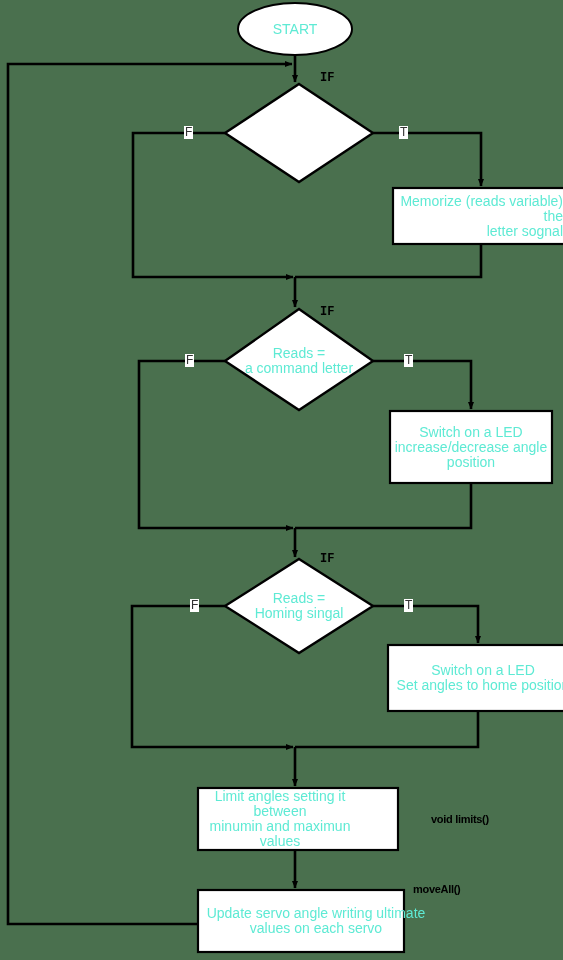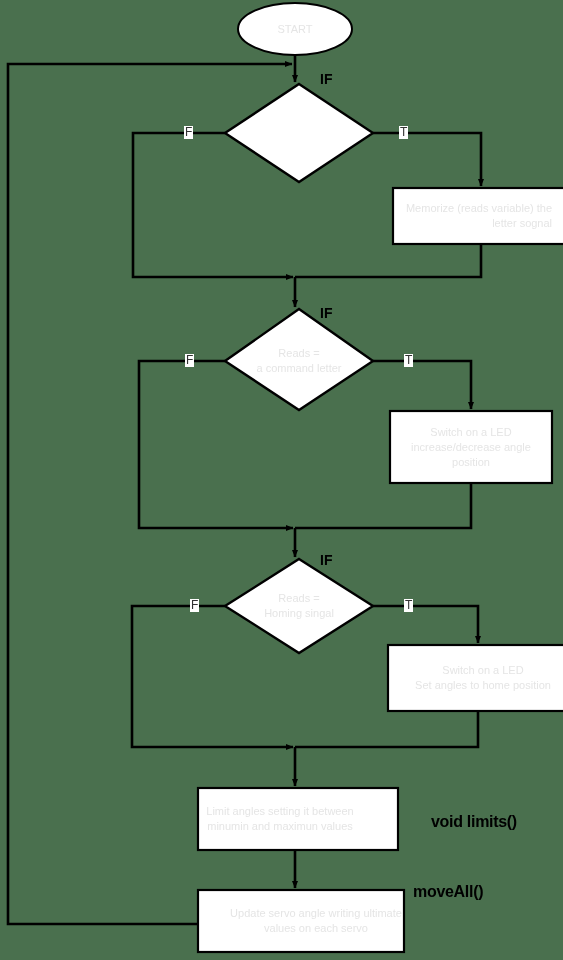--- a/index.html
+++ b/index.html
@@ -24,48 +24,48 @@
     left: 0;
     width: 563px;
     height: 960px;
   }
   .node-text {
     position: absolute;
     display: flex;
     align-items: center;
     justify-content: center;
     text-align: center;
-    color: #e5e5e5;
-    font-size: 11px;
+    color: #5eead4;
+    font-size: 14px;
     line-height: 15px;
     font-family: "Liberation Sans", sans-serif;
     pointer-events: none;
     white-space: pre-line;
   }
   .branch-label {
     position: absolute;
     background: #ffffff;
     color: #333333;
     font-size: 12px;
     line-height: 13px;
     font-family: "Liberation Sans", sans-serif;
     padding: 0 1px;
     text-align: center;
   }
   .if-label {
     position: absolute;
     color: #000000;
-    font-size: 14px;
+    font-size: 12px;
     font-weight: bold;
-    font-family: Liberation Sans, sans-serif;
+    font-family: Liberation Mono, monospace;
   }
   .fn-label {
     position: absolute;
     color: #000000;
-    font-size: 16px;
+    font-size: 11px;
     font-weight: bold;
     font-family: "Liberation Sans", sans-serif;
     letter-spacing: -0.3px;
   }
 </style>
 </head>
 <body>
 
 <div id="flow-root">
 

